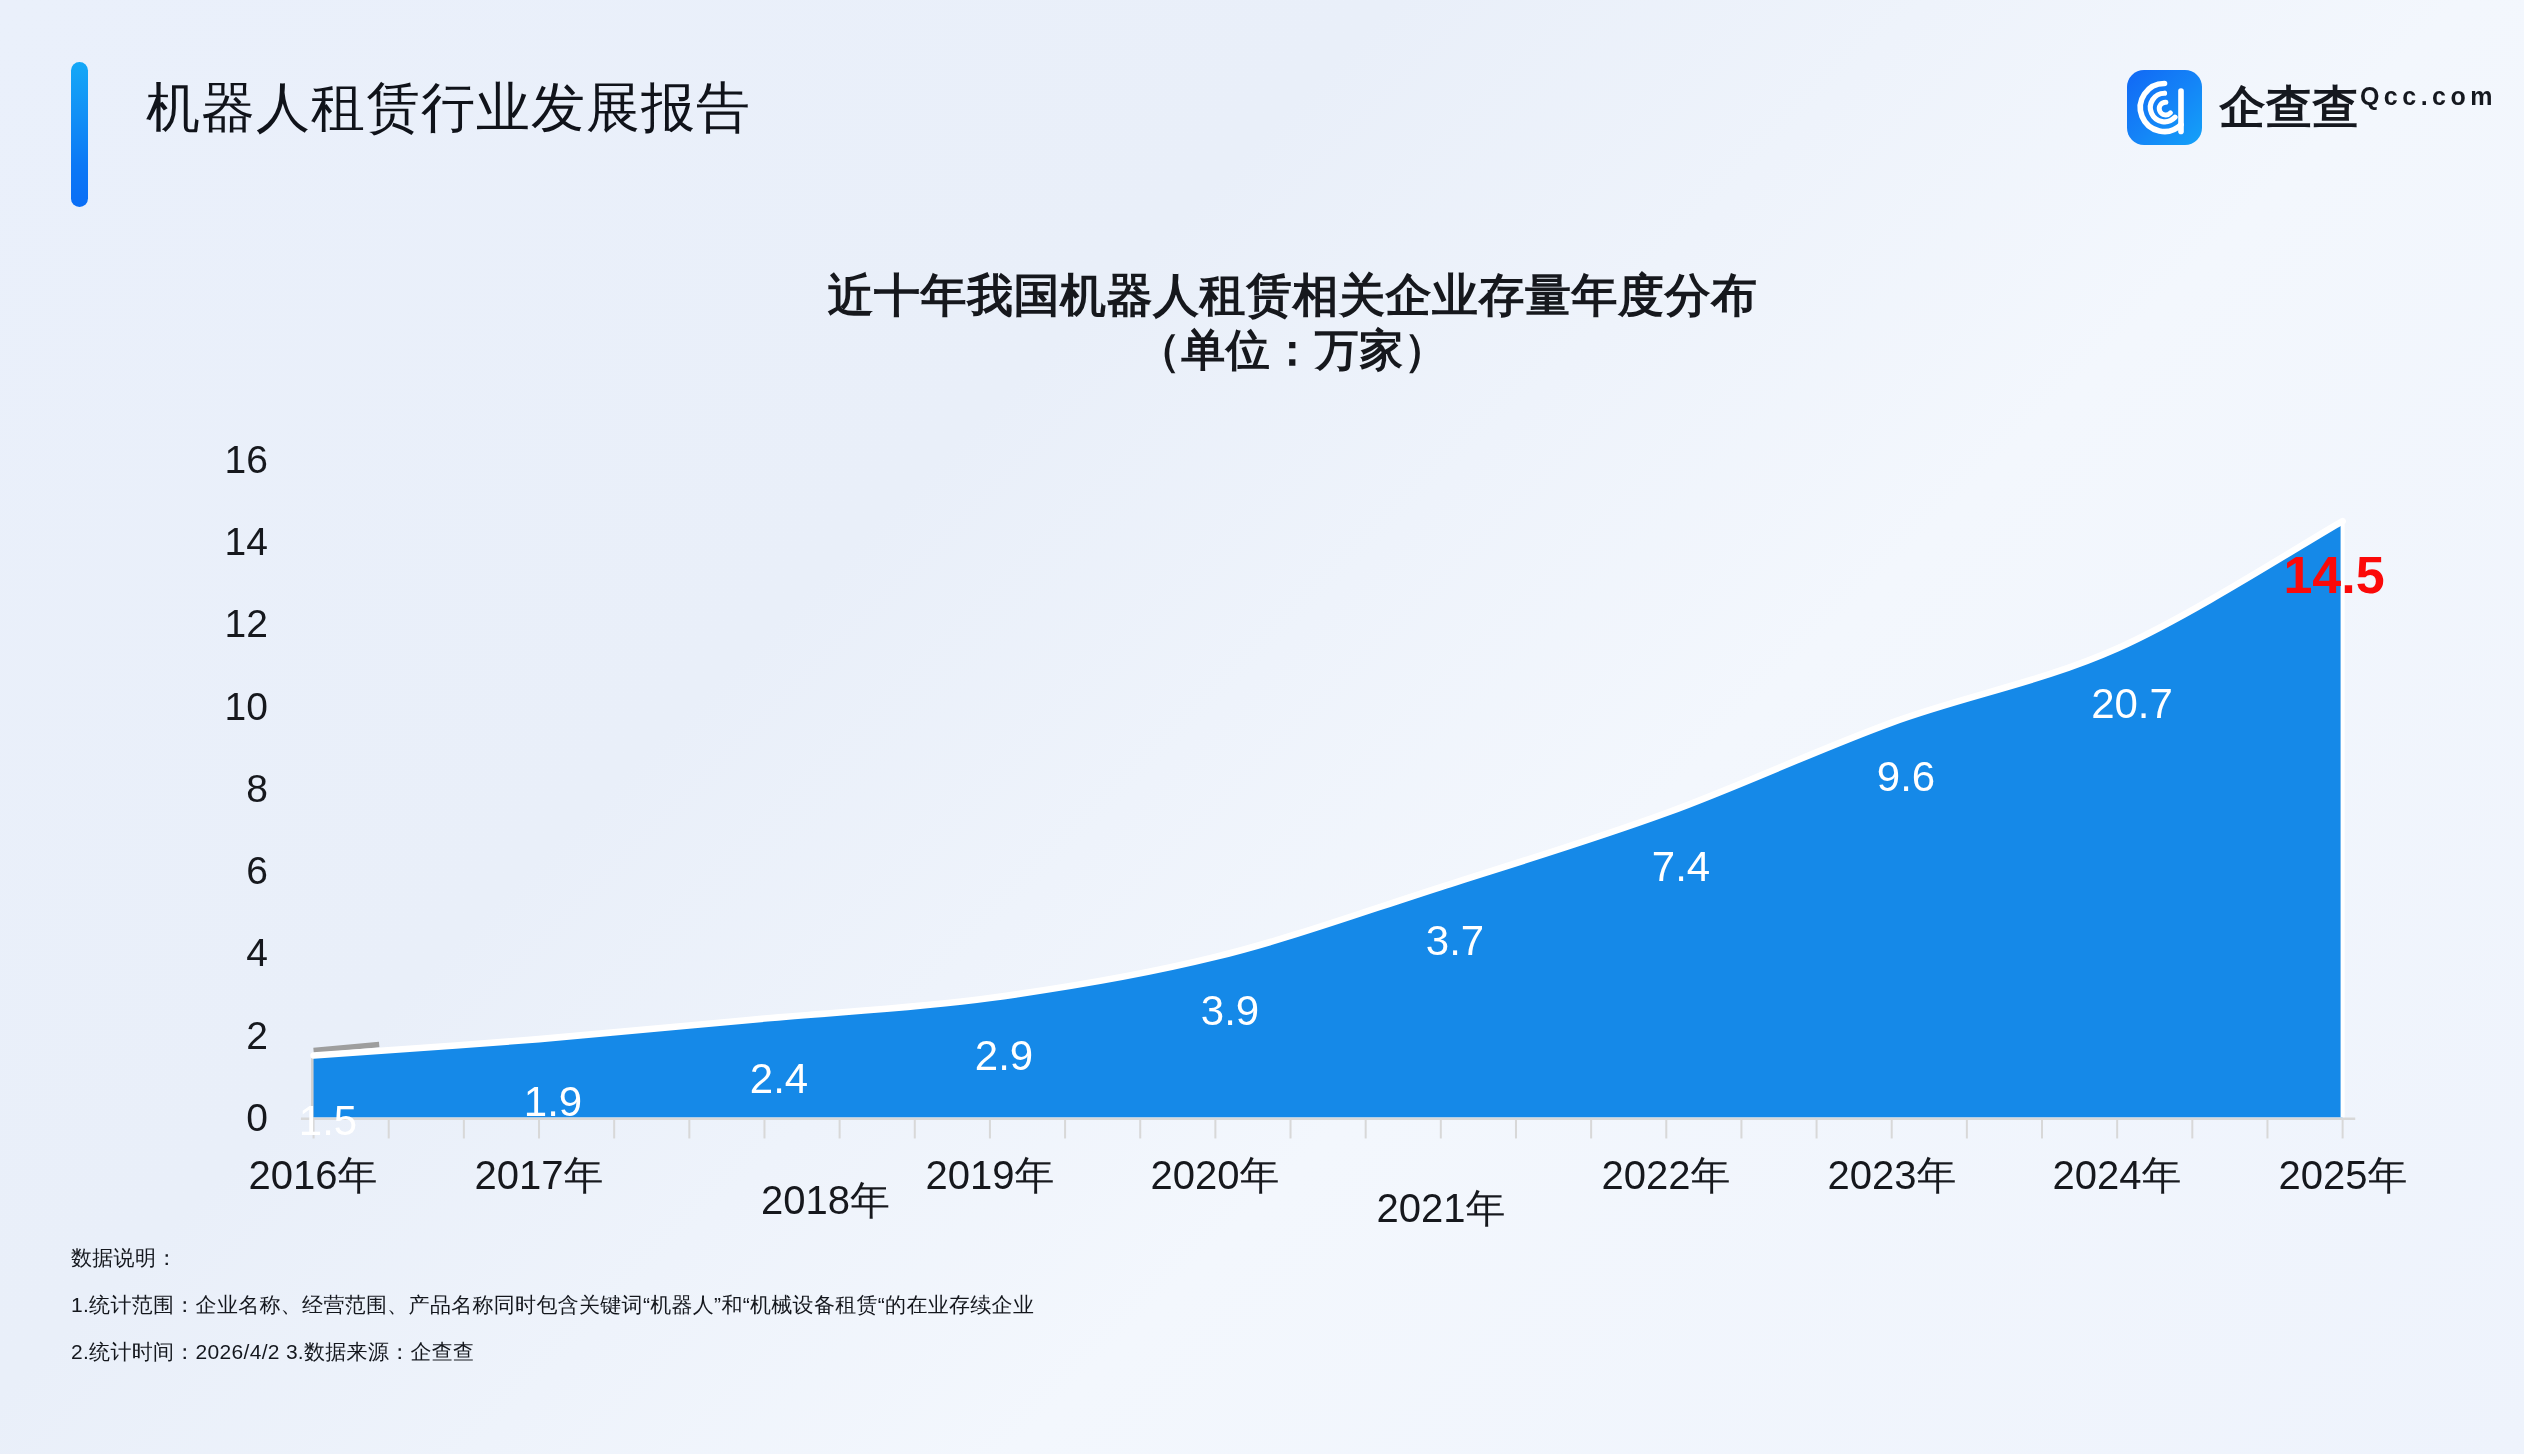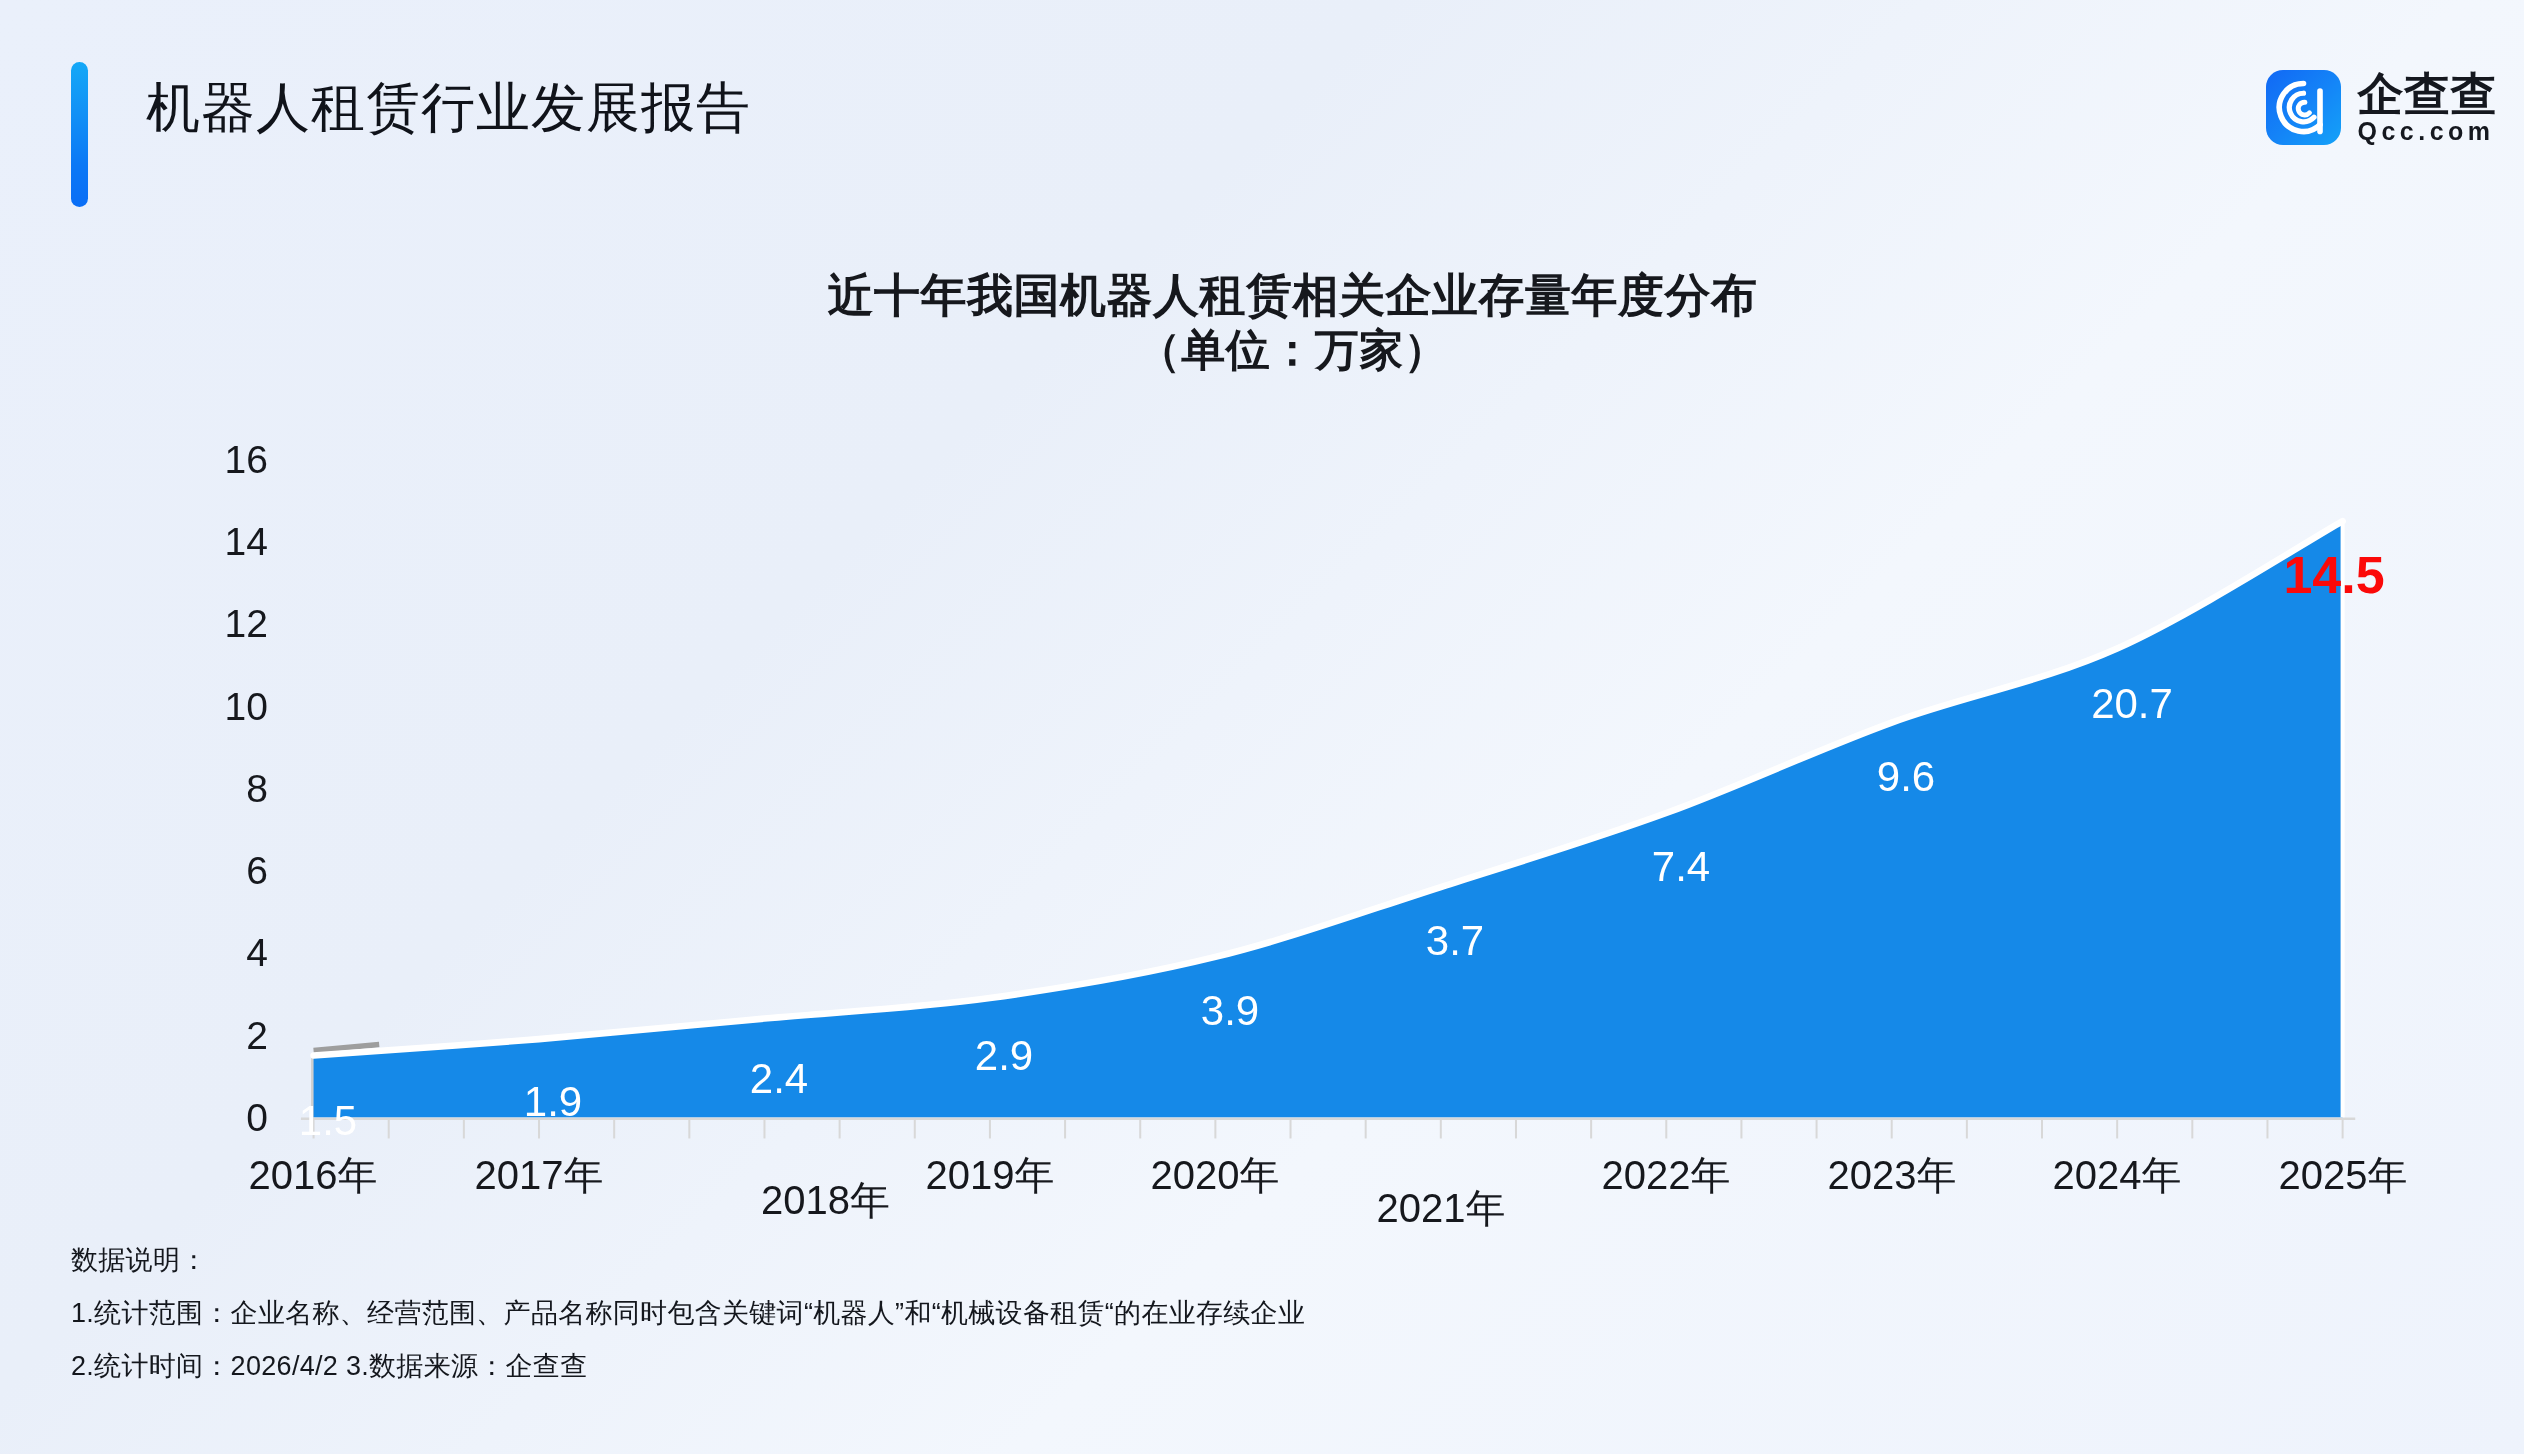--- a/index.html
+++ b/index.html
@@ -58,21 +58,21 @@
     border-radius: 17px;
     background: linear-gradient(135deg, #1168f5 0%, #1484f7 52%, #14a2f8 100%);
     display: flex;
     align-items: center;
     justify-content: center;
     flex: 0 0 auto;
   }
   .logo-mark svg { display:block; }
   .logo-text {
     display: flex;
-    flex-direction: column;
+    flex-direction: row;
     justify-content: center;
     gap: 1px;
   }
   .logo-cn {
     font-size: 46px;
     font-weight: 700;
     color: #15181f;
     line-height: 1.02;
     letter-spacing: 0.5px;
   }
@@ -152,21 +152,21 @@
   }
 
   
   .notes {
     position: absolute;
     left: 71px;
     top: 1247px;
     width: 2373px;
   }
   .note-line {
-    font-size: 27px;
+    font-size: 21px;
     font-weight: 400;
     color: #14171d;
     line-height: 1;
     margin-bottom: 26px;
     white-space: nowrap;
     letter-spacing: 0.3px;
   }
   .note-line:last-child { margin-bottom: 0; }
 </style>
 </head>

